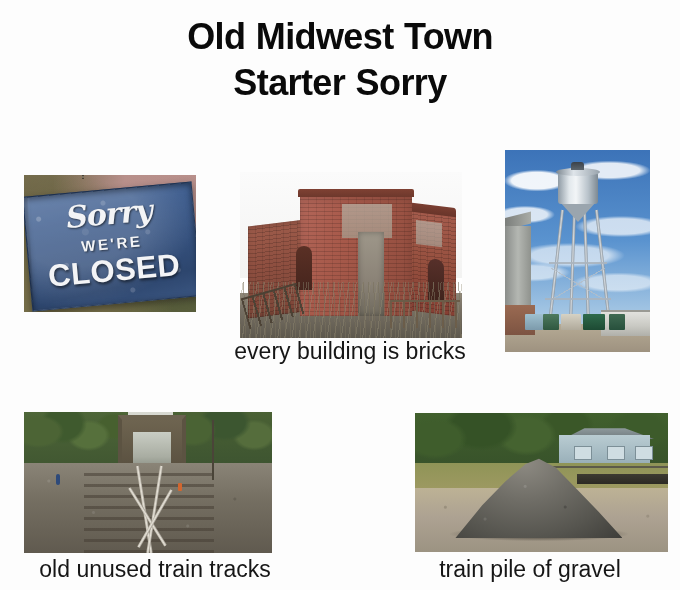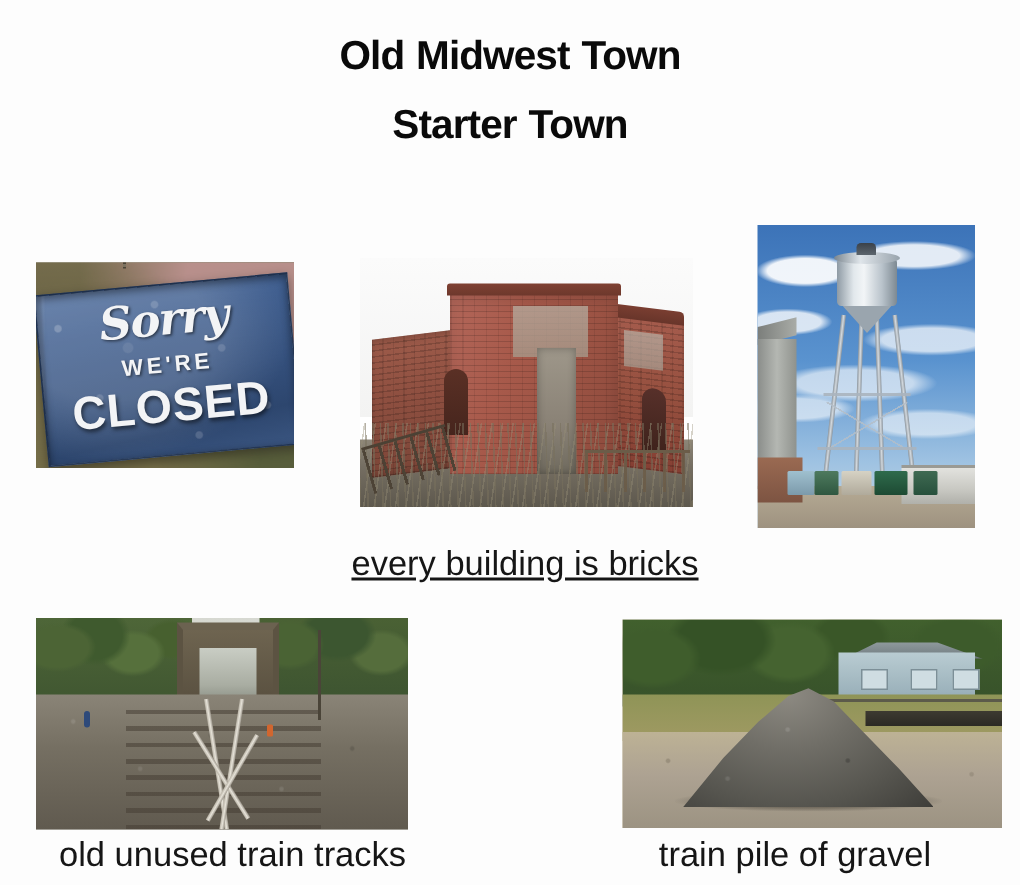--- a/index.html
+++ b/index.html
@@ -19,21 +19,21 @@
 
   
   #title-block {
     position: absolute;
     left: 0;
     top: 14px;
     width: 680px;
     text-align: center;
     color: #0a0a0a;
     font-weight: 700;
-    font-size: 27px;
+    font-size: 36px;
     line-height: 46px;
     letter-spacing: -0.6px;
     word-spacing: 1px;
   }
   #title-line-1, #title-line-2 { display: block; white-space: nowrap; }
 
   
   .photo {
     position: absolute;
     overflow: hidden;
@@ -426,30 +426,30 @@
       radial-gradient(circle at 80% 32%, rgba(0,0,0,.18) 0 1px, rgba(0,0,0,0) 2px),
       radial-gradient(ellipse at 42% 12%, #8d8a82 0%, #706e67 35%, #56554f 70%, #3e3d39 100%);
     clip-path: polygon(0% 100%, 16% 62%, 30% 34%, 42% 14%, 50% 8%, 60% 18%, 72% 42%, 86% 70%, 100% 100%);
   }
   .gp-pile-shadow {
     left: 14%; bottom: 8%; width: 70%; height: 10%;
     background: radial-gradient(ellipse at center, rgba(60,56,48,.45) 0 45%, rgba(0,0,0,0) 72%);
   }
 
   
-  #caption-bricks { left: 190px; top: 362px; width: 320px; text-decoration: underline; }
+  #caption-bricks { left: 190px; top: 338px; width: 320px; }
   #caption-tracks { left: 0px;  top: 556px; width: 310px; }
   #caption-gravel { left: 380px; top: 556px; width: 300px; }
 </style>
 </head>
 <body>
 
 <div id="title-block">
   <span id="title-line-1">Old Midwest Town</span>
-  <span id="title-line-2">Starter Town</span>
+  <span id="title-line-2">Starter Sorry</span>
 </div>
 
 <div class="photo" id="panel-closed-sign">
   <div class="layer sign-bg-blur"></div>
   <div class="layer sign-board">
     <div class="layer sign-wear"></div>
     <div class="sign-text sign-sorry">Sorry</div>
     <div class="sign-text sign-were">WE'RE</div>
     <div class="sign-text sign-closed">CLOSED</div>
   </div>

